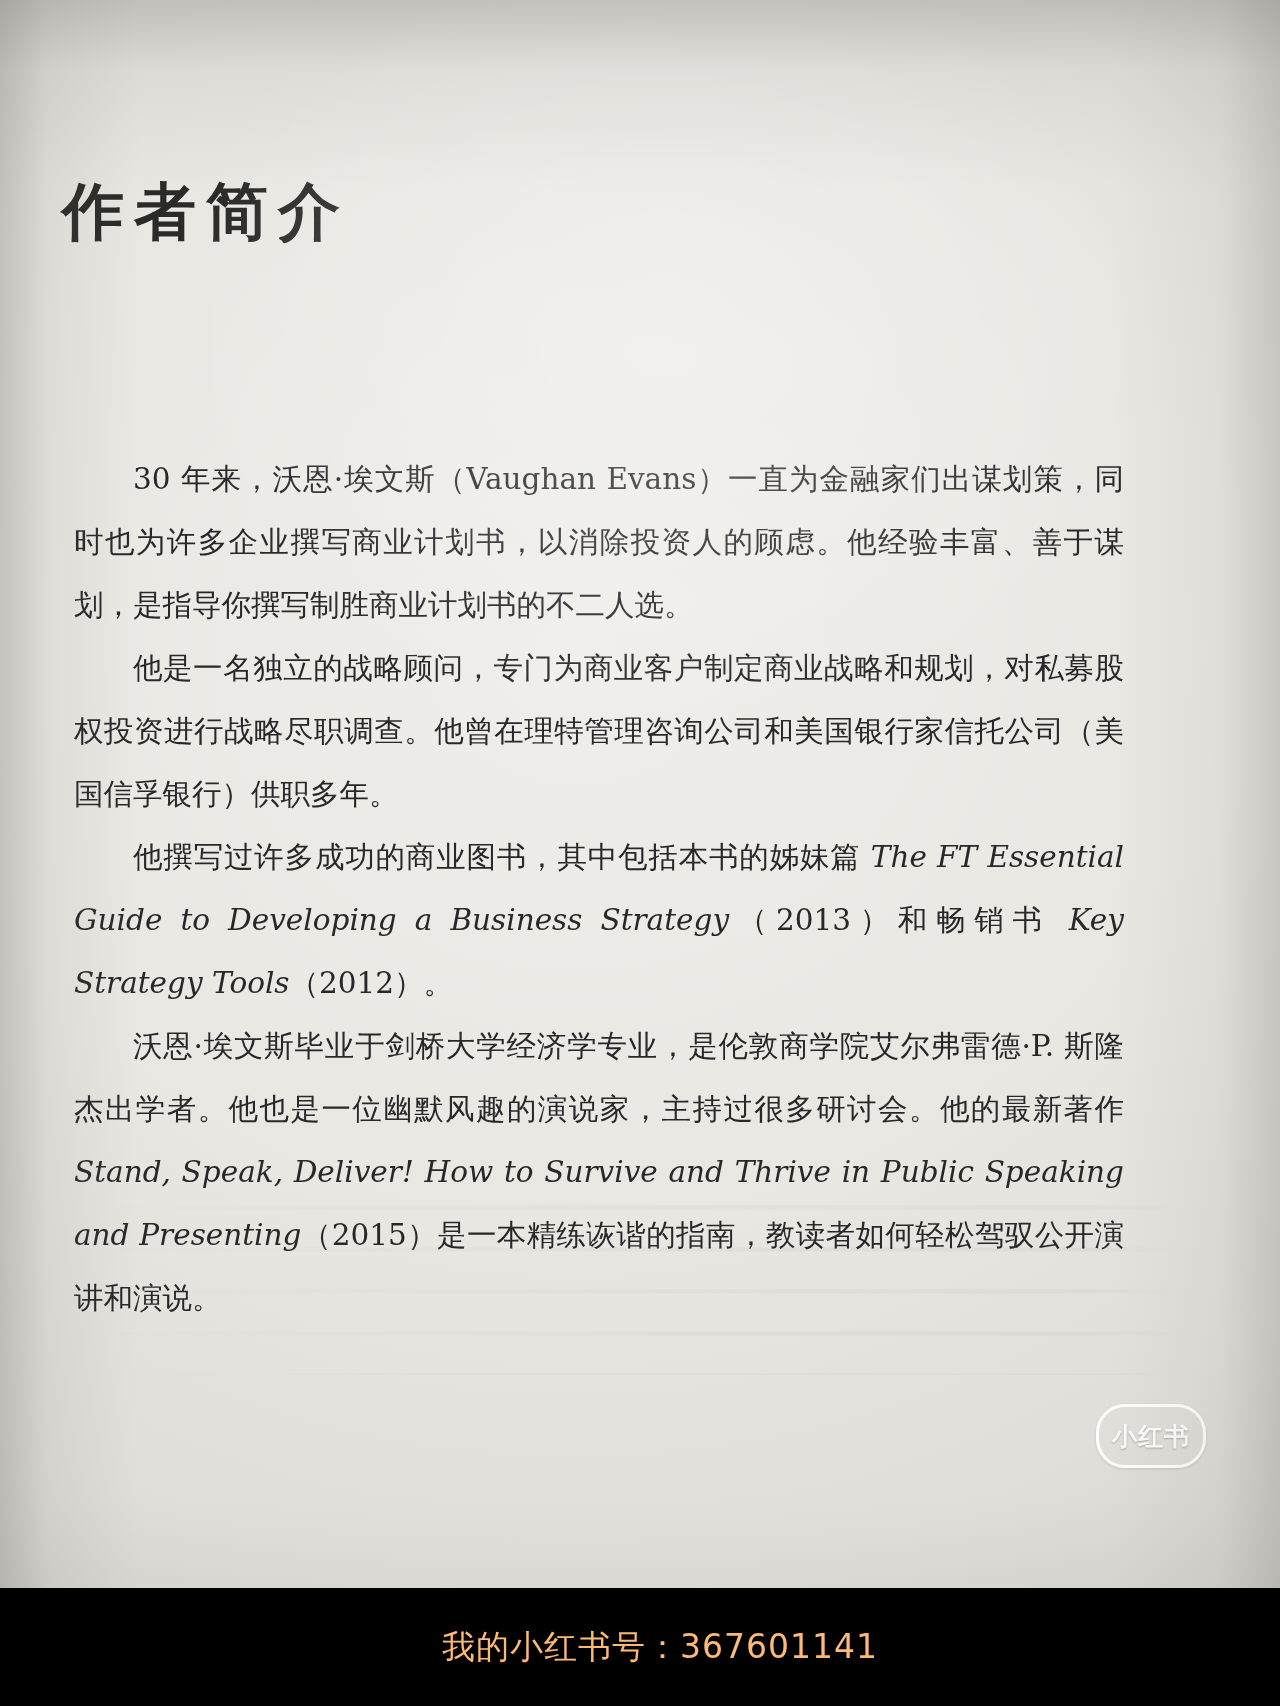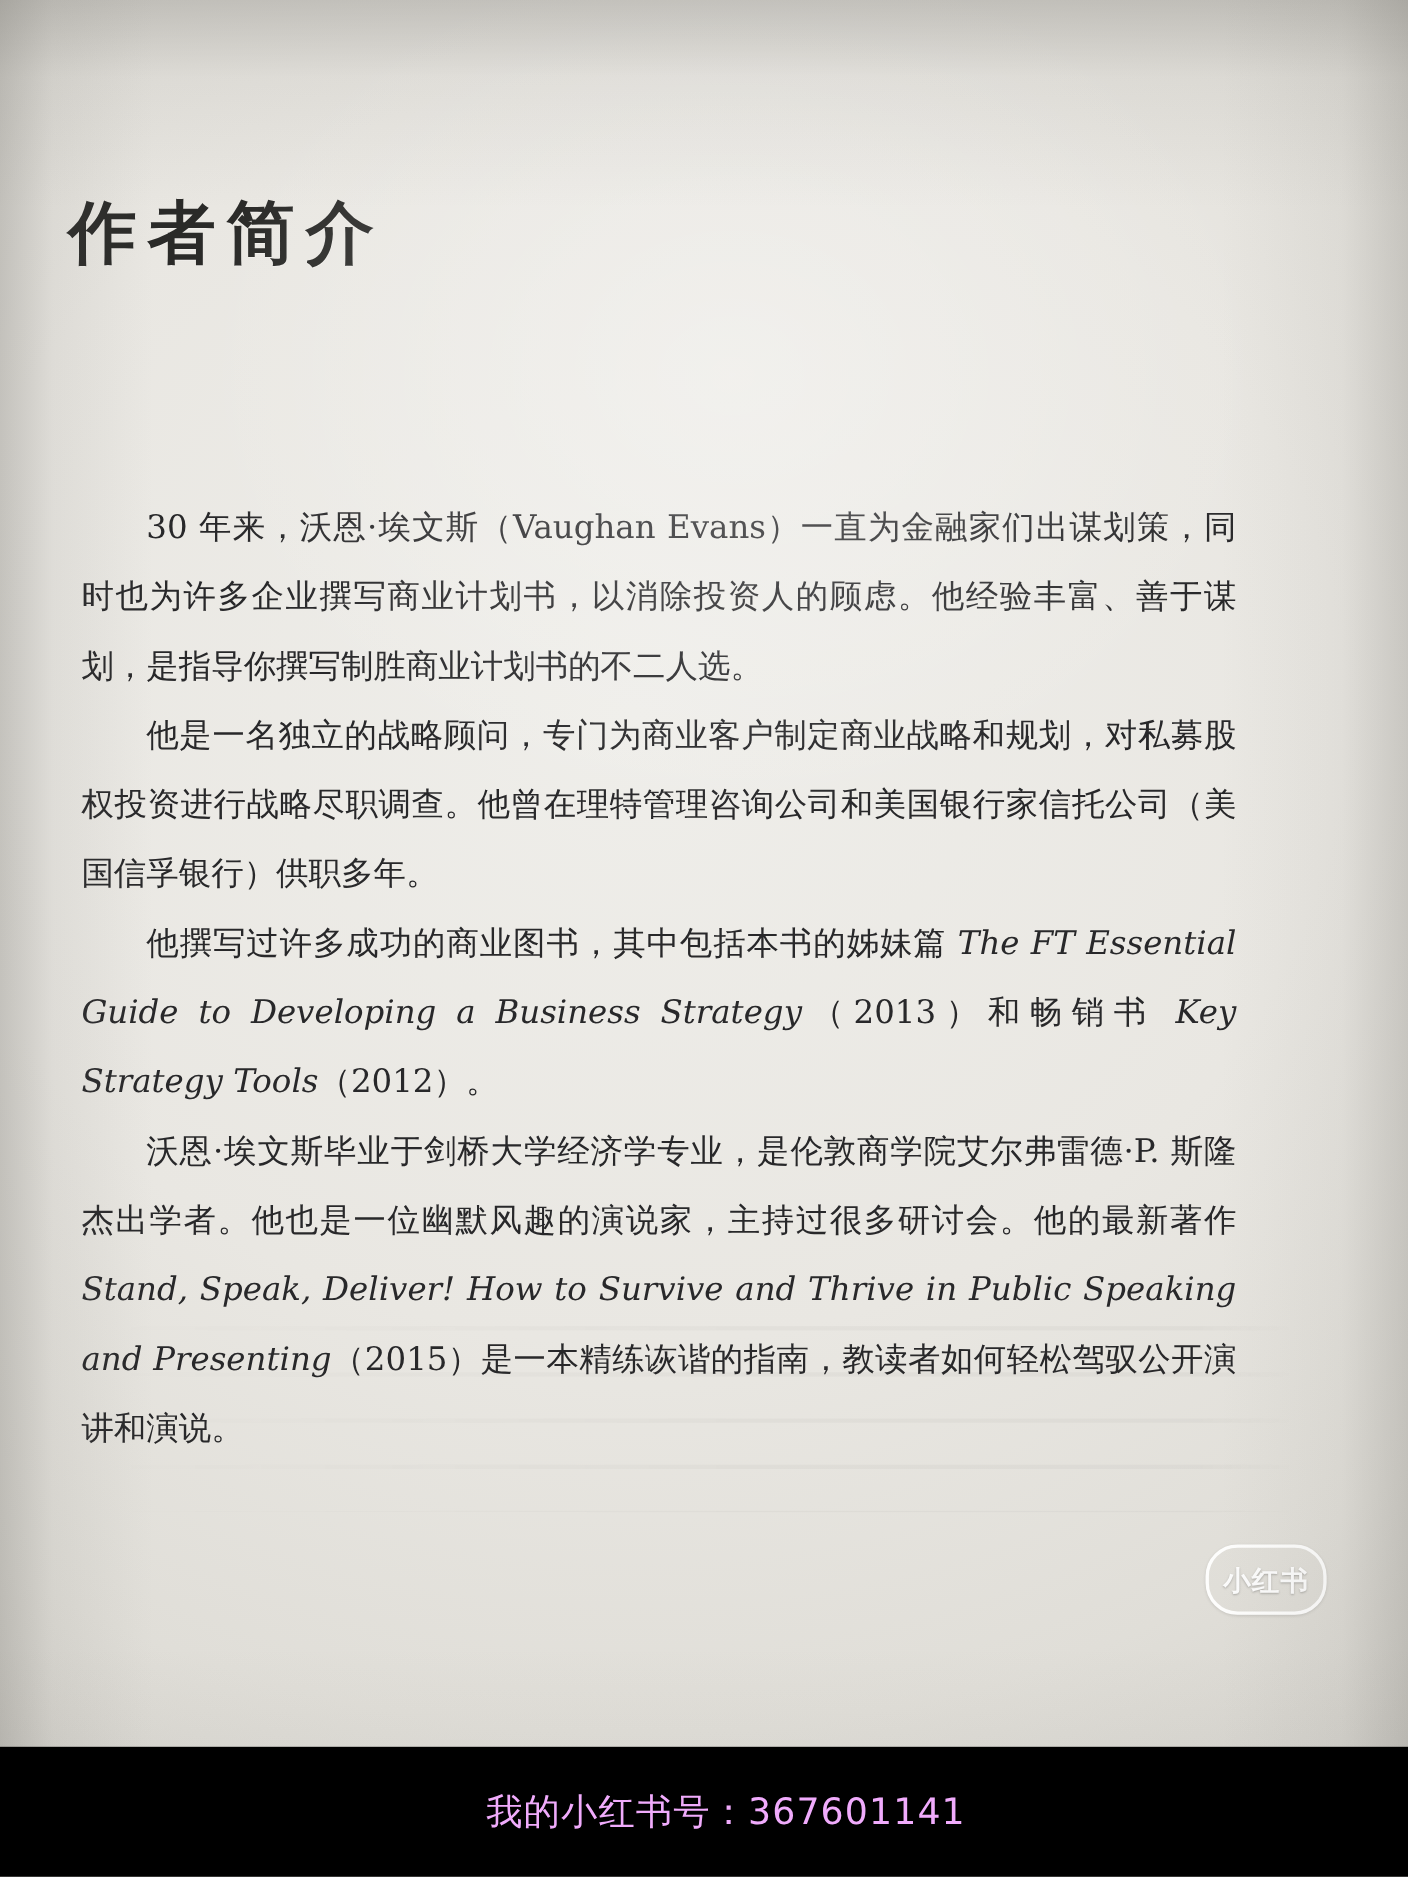--- a/index.html
+++ b/index.html
@@ -120,21 +120,21 @@
     left: 0;
     right: 0;
     bottom: 0;
     height: 118px;
     background: #000;
     display: flex;
     align-items: center;
     justify-content: center;
   }
   #footer-text {
-    color: #f0abfc;
+    color: #fdba74;
     font-family: "DejaVu Sans", sans-serif;
     font-size: 33px;
     letter-spacing: 1px;
     padding-left: 40px;
   }
 </style>
 </head>
 <body>
 
 <div id="page">

